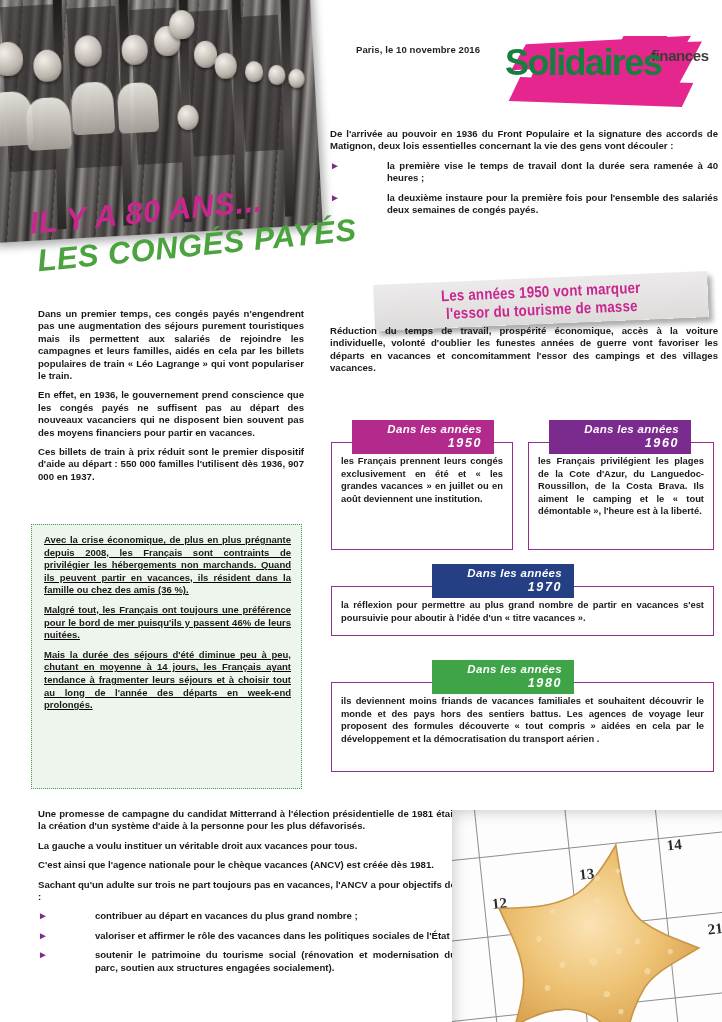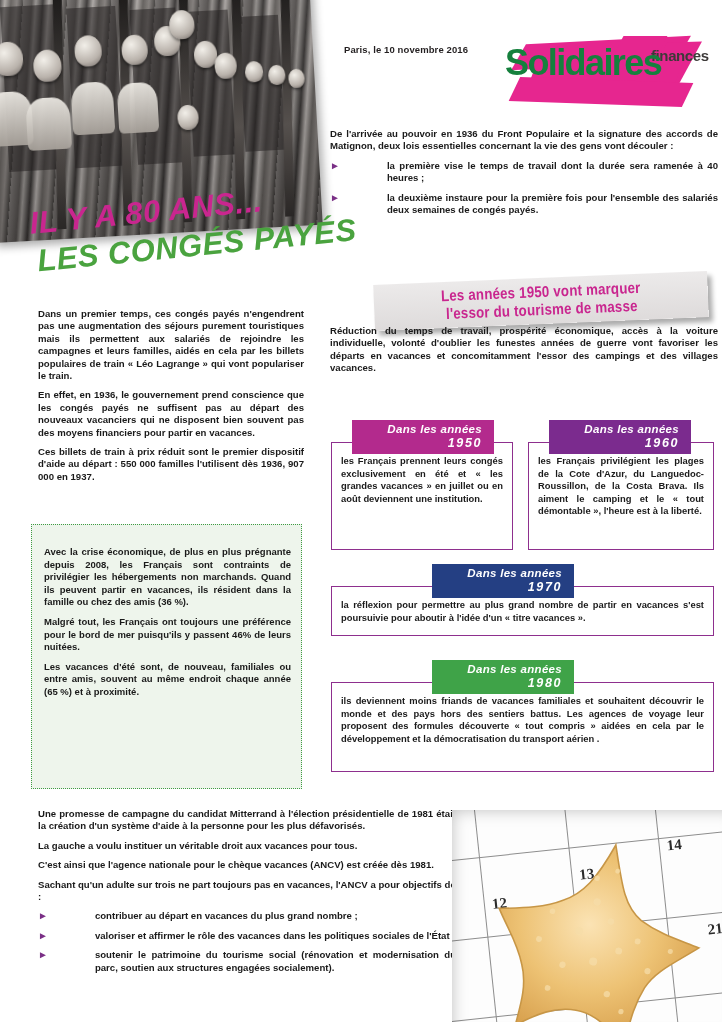--- a/index.html
+++ b/index.html
@@ -62,21 +62,21 @@
   #headline .l2 {
     font-family: "Liberation Sans", sans-serif;
     font-weight: bold; font-style: italic;
     font-size: 31px; letter-spacing: .5px;
     color: #4aa33f; white-space: nowrap;
     margin-top: 2px; margin-left: 4px;
   }
 
   
   #dateline {
-    position: absolute; left: 344px; top: 44px;
+    position: absolute; left: 356px; top: 44px;
     font-size: 9.5px; font-weight: bold; color: #231f20;
     letter-spacing: .1px;
   }
 
   
   #logo { position: absolute; left: 503px; top: 34px; width: 212px; height: 78px; }
   #logo .brush {
     position: absolute; background: #e6268f;
   }
   #logo .b1 { left: 18px; top: 6px; width: 160px; height: 26px; transform: skewX(-32deg) rotate(-3deg); }
@@ -159,21 +159,22 @@
   #head-1970 { left: 432px; top: 564px; width: 142px; background: #243f83; }
   #box-1980 { left: 331px; top: 682px; width: 383px; height: 90px; }
   #head-1980 { left: 432px; top: 660px; width: 142px; background: #3fa348; }
 
   
   #greenbox {
     position: absolute; left: 31px; top: 524px;
     width: 271px; height: 265px;
     border: 1.4px dotted #3f9b44;
     background: #eef5ec;
-    padding: 21px 10px 6px 12px;
+    padding: 9px 10px 6px 12px;
+    text-decoration: underline;
   }
   #greenbox .para { font-size: 9.5px; line-height: 12.6px; }
 
   
   #bottom { position: absolute; left: 38px; top: 808px; width: 418px; }
 
   
   #cal-wrap {
     position: absolute; right: 0; bottom: 0;
     width: 270px; height: 212px; overflow: hidden;
@@ -267,21 +268,21 @@
 
 <div style="position:absolute;left:38px;top:308px;width:266px;">
   <div class="para">Dans un premier temps, ces congés payés n'engendrent pas une augmentation des séjours purement touristiques mais ils permettent aux salariés de rejoindre les campagnes et leurs familles, aidés en cela par les billets populaires de train « Léo Lagrange » qui vont populariser le train.</div>
   <div class="para">En effet, en 1936, le gouvernement prend conscience que les congés payés ne suffisent pas au départ des nouveaux vacanciers qui ne disposent bien souvent pas des moyens financiers pour partir en vacances.</div>
   <div class="para">Ces billets de train à prix réduit sont le premier dispositif d'aide au départ : 550 000 familles l'utilisent dès 1936, 907 000 en 1937.</div>
 </div>
 
 <div id="greenbox">
   <div class="para">Avec la crise économique, de plus en plus prégnante depuis 2008, les Français sont contraints de privilégier les hébergements non marchands. Quand ils peuvent partir en vacances, ils résident dans la famille ou chez des amis (36 %).</div>
   <div class="para">Malgré tout, les Français ont toujours une préférence pour le bord de mer puisqu'ils y passent 46% de leurs nuitées.</div>
-  <div class="para">Les vacances d'été sont, de nouveau, familiales ou entre amis, souvent au même endroit chaque année (65 %) et à proximité.</div>
+  <div class="para">Mais la durée des séjours d'été diminue peu à peu, chutant en moyenne à 14 jours, les Français ayant tendance à fragmenter leurs séjours et à choisir tout au long de l'année des départs en week-end prolongés.</div>
 </div>
 
 <div id="banner">
   <div class="bl">Les années 1950 vont marquer</div>
   <div class="bl">l'essor du tourisme de masse</div>
 </div>
 
 <div id="reduction">
   <div class="para">Réduction du temps de travail, prospérité économique, accès à la voiture individuelle, volonté d'oublier les funestes années de guerre vont favoriser les départs en vacances  et concomitamment l'essor des campings et des villages vacances.</div>
 </div>

